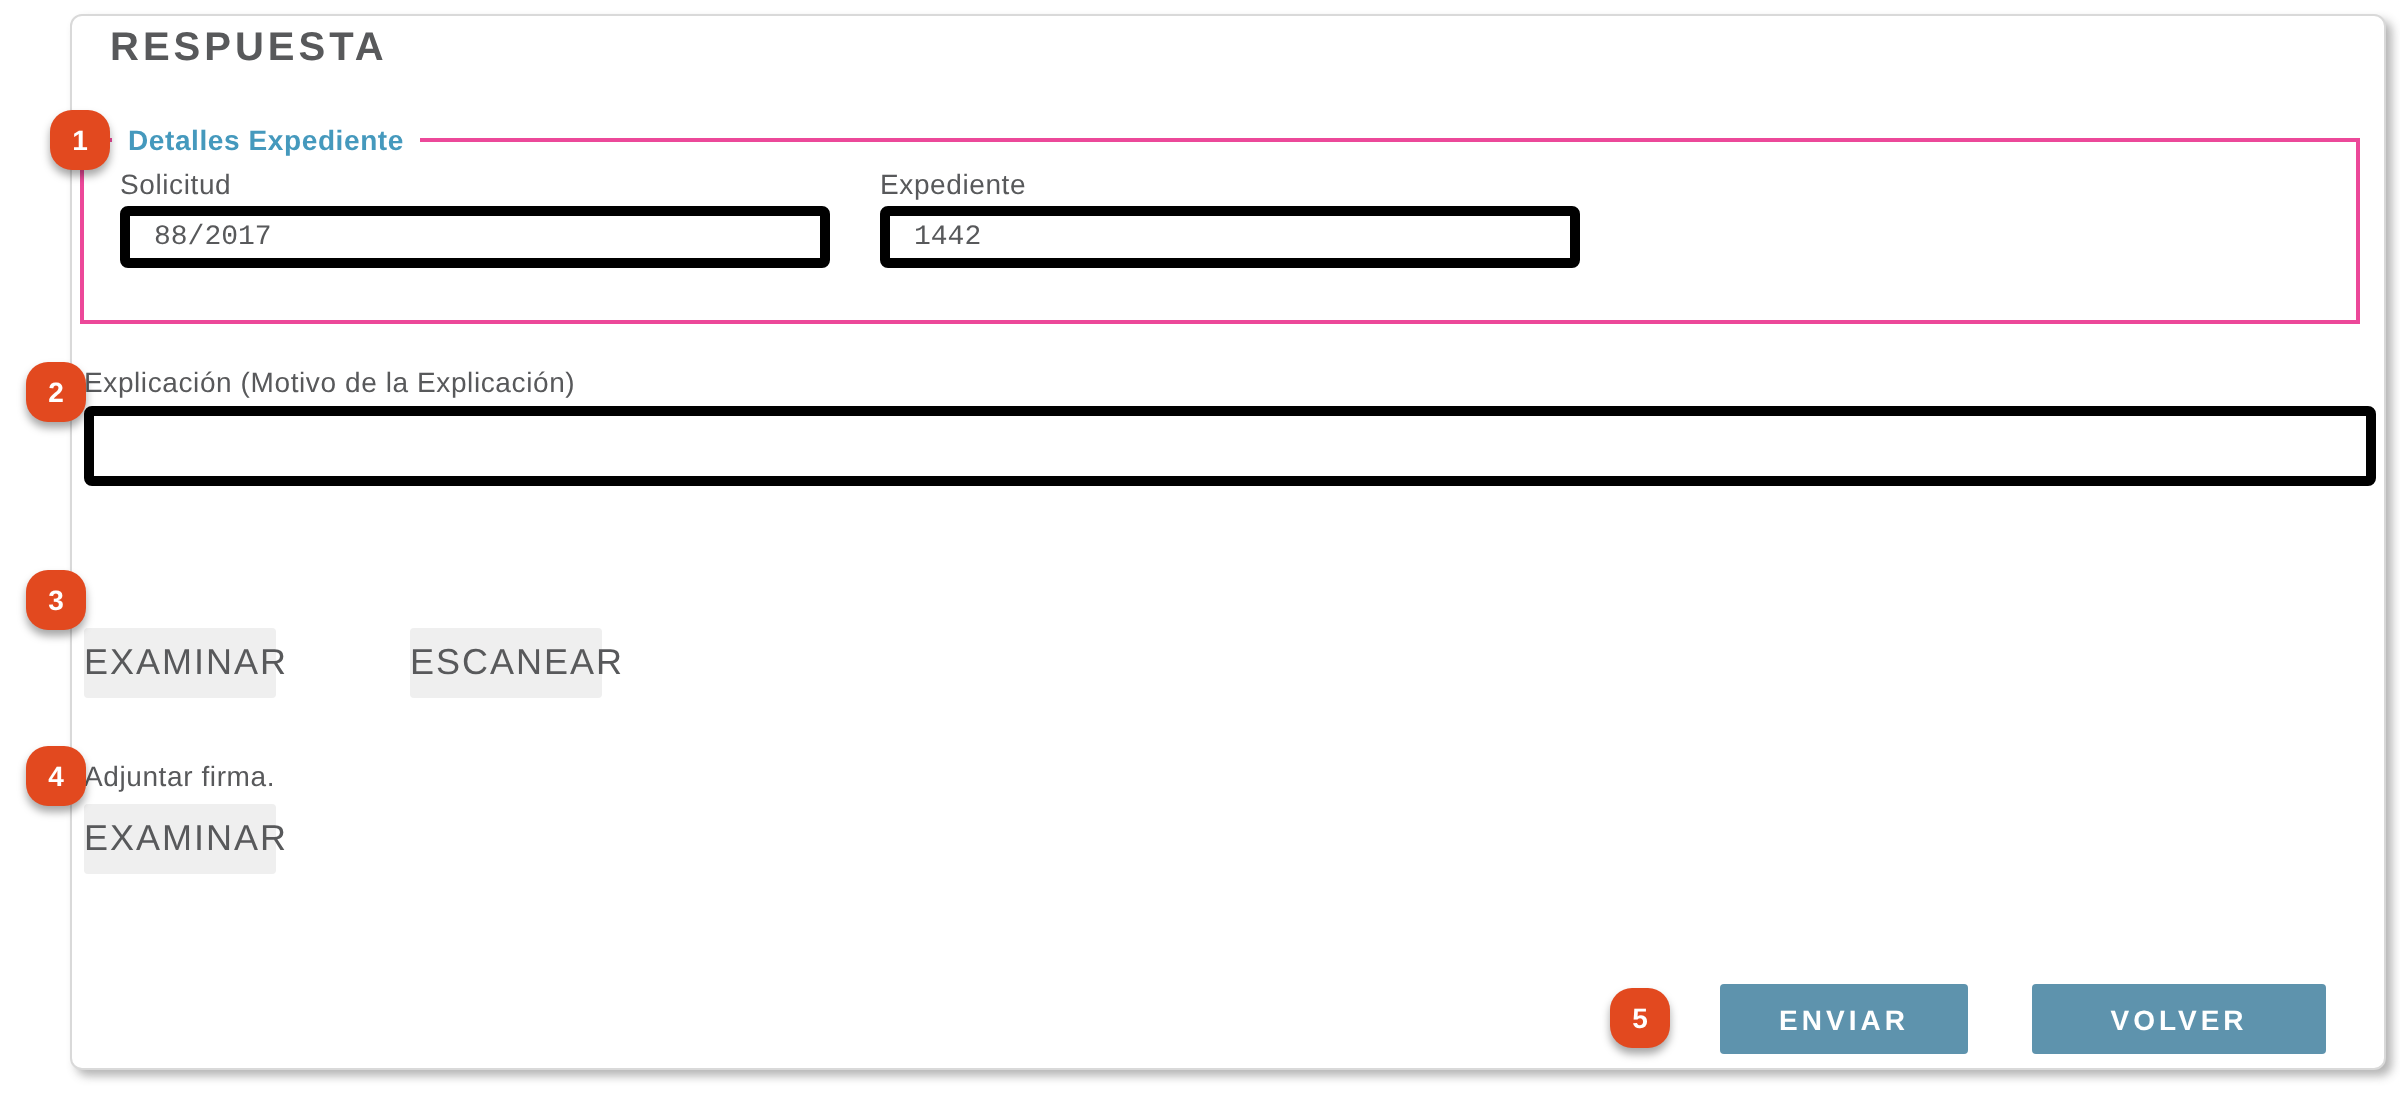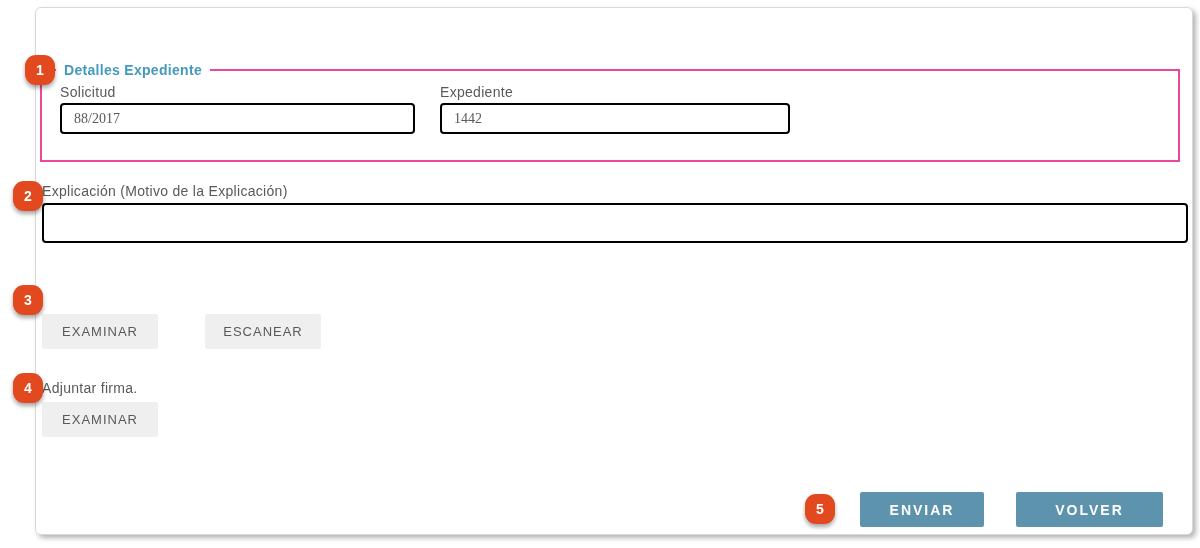--- a/index.html
+++ b/index.html
@@ -52,48 +52,48 @@
   .field-label {
     position: absolute;
     font-size: 14px;
     font-weight: 500;
     color: #58595b;
     letter-spacing: 0.3px;
   }
 
   .text-input {
     position: absolute;
-    border: 2px solid #000000;
+    border: 5px solid #000000;
     border-radius: 4px;
     background: #ffffff;
     padding: 0 12px;
-    font-family: Liberation Serif, serif;
+    font-family: Liberation Mono, monospace;
     font-size: 14px;
     color: #58595b;
     outline: none;
   }
 
   .input-solicitud  { left: 60px;  top: 103px; width: 355px;  height: 31px; }
   .input-expediente { left: 440px; top: 103px; width: 350px;  height: 31px; }
   .input-explicacion{ left: 42px;  top: 203px; width: 1146px; height: 40px; }
 
   .label-solicitud   { left: 60px;  top: 84px; }
   .label-expediente  { left: 440px; top: 84px; }
   .label-explicacion { left: 42px;  top: 183px; }
   .label-fichero     { left: 42px;  top: 288px; white-space: pre-wrap; }
   .label-firma       { left: 42px;  top: 380px; }
 
   .gray-btn {
     position: absolute;
-    width: 116px; height: 35px;
+    width: 96px; height: 35px;
     background: #efefef;
     border: none;
     border-radius: 2px;
     font-family: "Liberation Sans", "DejaVu Sans", sans-serif;
-    font-size: 13px;
+    font-size: 18px;
     font-weight: 500;
     letter-spacing: 1px;
     color: #58595b;
     cursor: pointer;
   }
   .btn-examinar-fichero { left: 42px;  top: 314px; }
   .btn-escanear         { left: 205px; top: 314px; }
   .btn-examinar-firma   { left: 42px;  top: 402px; }
 
   .teal-btn {
@@ -132,20 +132,21 @@
   .badge-4 { left: 13px;  top: 373px; }
   .badge-5 { left: 805px; top: 494px; }
 </style>
 </head>
 <body>
 
 <div class="screen">
 
   <div class="card">
 
+    <div class="page-title" style="position:fixed;">RESPUESTA</div>
 
     <fieldset class="detalles" style="position:fixed;">
       <legend>Detalles Expediente</legend>
     </fieldset>
 
     <label class="field-label label-solicitud" style="position:fixed;">Solicitud</label>
     <input class="text-input input-solicitud" style="position: fixed;" type="text" value="88/2017">
 
     <label class="field-label label-expediente" style="position:fixed;">Expediente</label>
     <input class="text-input input-expediente" style="position: fixed;" type="text" value="1442">

